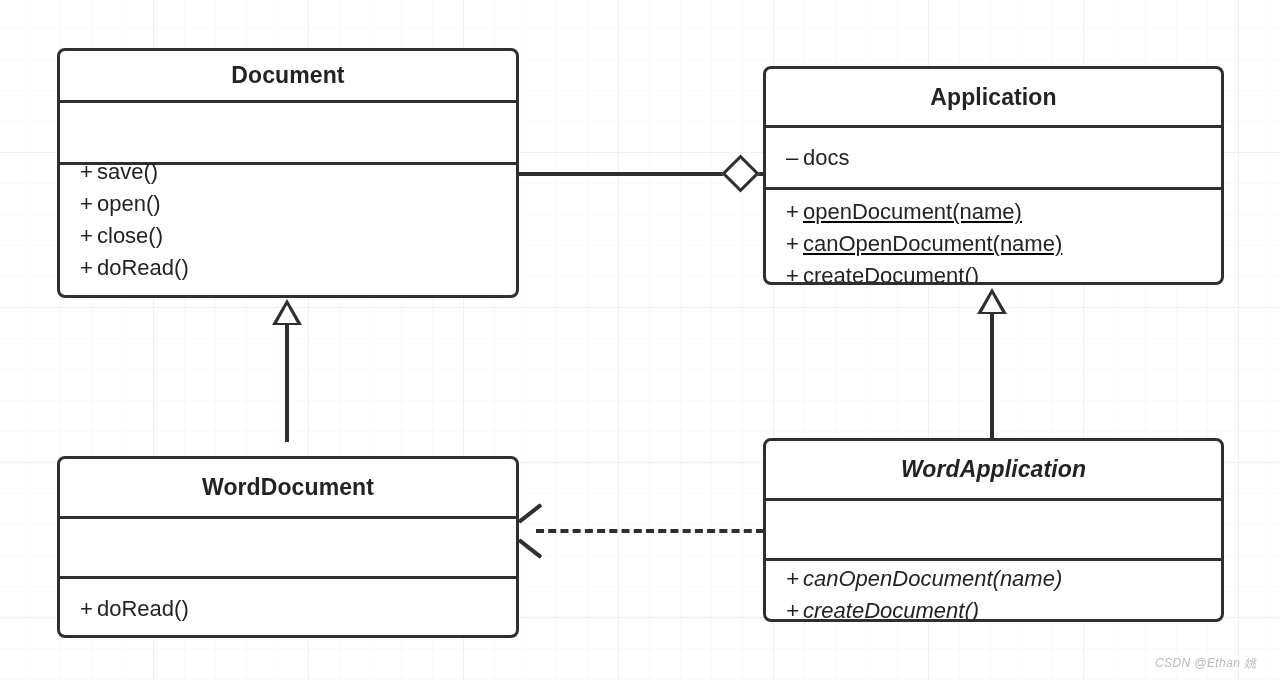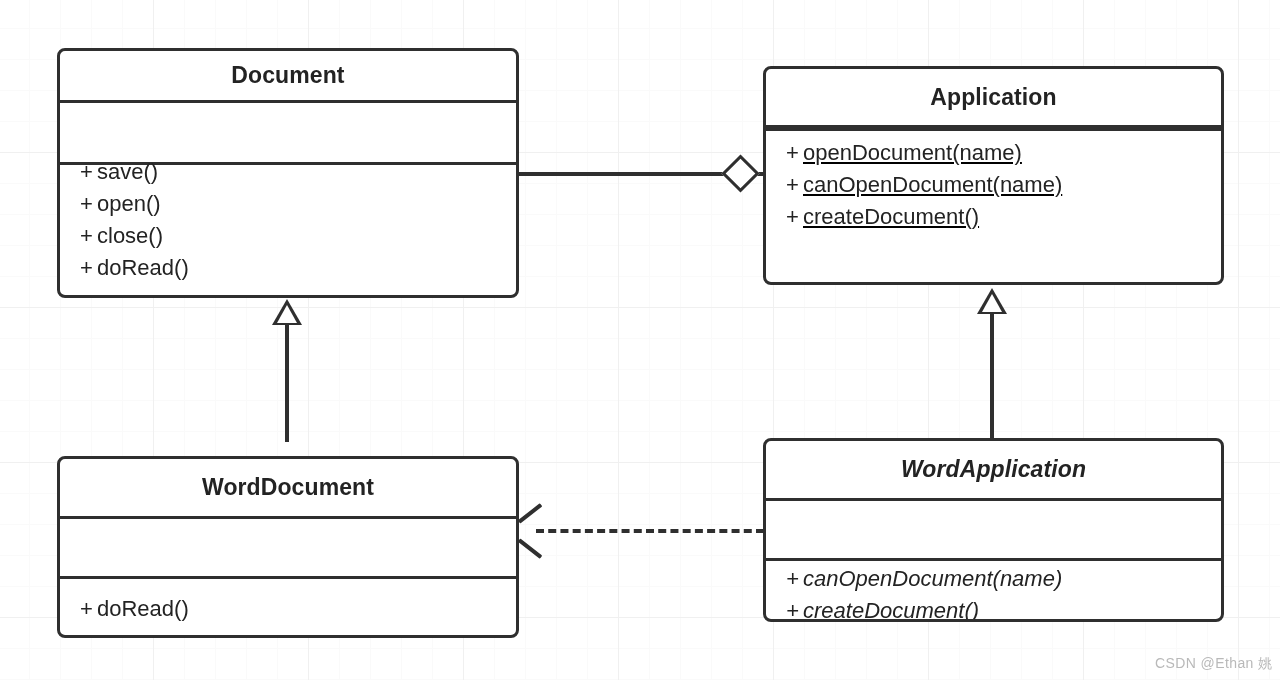--- a/index.html
+++ b/index.html
@@ -126,25 +126,26 @@
     position: absolute;
     display: block;
     width: 28px;
     height: 4px;
     background: #2f2f2f;
     border-radius: 1px;
   }
 
   .watermark {
     position: absolute;
-    font-size: 14px;
+    font-size: 12px;
     color: #b9b9b9;
     letter-spacing: 0.4px;
     white-space: nowrap;
     z-index: 5;
+    font-style: italic;
   }
 </style>
 </head>
 <body>
 
 <div id="canvas">
 
   <div class="edge-line" style="left:516px; top:172px; width:248px; height:4px;"></div>
   <div class="diamond-hollow" style="left:727px; top:160px; width:27px; height:27px;"></div>
 
@@ -175,20 +176,23 @@
       <div class="uml-member"><span class="vis">+</span><span>save()</span></div>
       <div class="uml-member"><span class="vis">+</span><span>open()</span></div>
       <div class="uml-member"><span class="vis">+</span><span>close()</span></div>
       <div class="uml-member"><span class="vis">+</span><span>doRead()</span></div>
     </div>
   </div>
 
   <div class="uml-class" style="left:763px; top:66px; width:461px; height:219px;">
     <div class="uml-title" style="height:56px;border-radius:10px;">Application</div>
     <div class="uml-divider"></div>
+    <div class="uml-compartment" style="height:59px;">
+      <div class="uml-member"><span class="vis">–</span><span>docs</span></div>
+    </div>
     <div class="uml-divider"></div>
     <div class="uml-compartment" style="height:95px; justify-content:flex-start; padding-top:6px;text-decoration:underline;">
       <div class="uml-member"><span class="vis">+</span><span>openDocument(name)</span></div>
       <div class="uml-member"><span class="vis">+</span><span>canOpenDocument(name)</span></div>
       <div class="uml-member"><span class="vis">+</span><span>createDocument()</span></div>
     </div>
   </div>
 
   <div class="uml-class" style="left:57px; top:456px; width:462px; height:182px;">
     <div class="uml-title" style="height:57px;">WordDocument</div>

